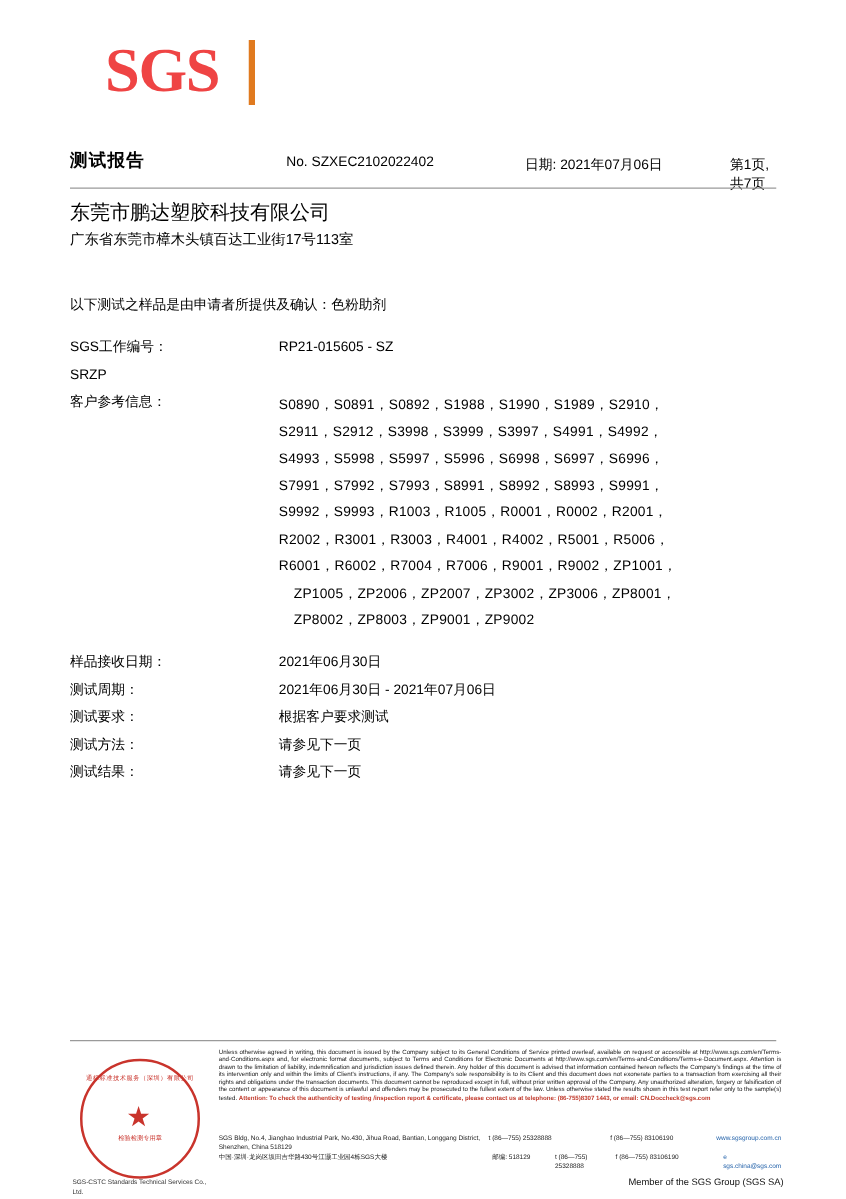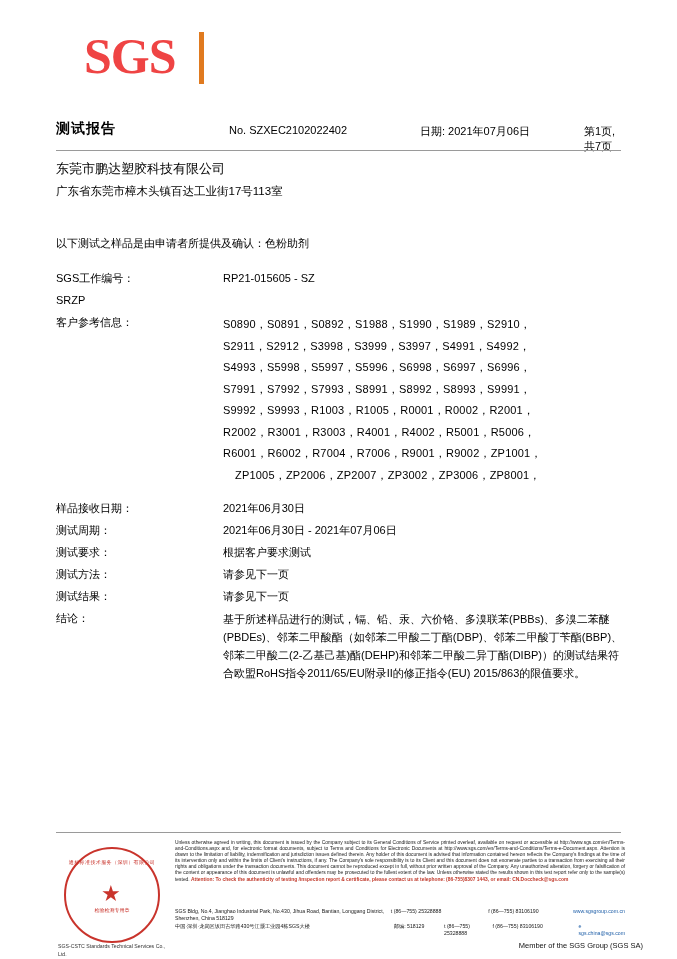--- a/index.html
+++ b/index.html
@@ -89,21 +89,21 @@
     width: 565px;
     height: 1px;
     background: #9a9a9a;
   }
 
   
   .company-name {
     position: absolute;
     left: 56px;
     top: 160px;
-    font-size: 13px;
+    font-size: 16px;
   }
   .company-addr {
     position: absolute;
     left: 56px;
     top: 184px;
     font-size: 11.5px;
   }
 
   
   .sample-stmt {
@@ -237,21 +237,21 @@
     line-height: 7.4px;
     color: #1a1a1a;
   }
   .footer-addr .blue { color: #1f5fa8; }
   .addr-line { display: flex; }
   .addr-line .seg1 { width: 244px; }
   .addr-line .seg2 { width: 110px; }
   .addr-line .seg3 { width: 96px; }
   .member-line {
     position: absolute;
-    left: 16px;
+    left: 0;
     top: 941px;
     width: 627px;
     text-align: right;
     font-size: 7.5px;
     color: #111;
   }
 </style>
 </head>
 <body>
 
@@ -290,20 +290,21 @@
       <div class="field-label">客户参考信息：</div>
       <div class="field-value ref-lines">
         <div>S0890，S0891，S0892，S1988，S1990，S1989，S2910，</div>
         <div>S2911，S2912，S3998，S3999，S3997，S4991，S4992，</div>
         <div>S4993，S5998，S5997，S5996，S6998，S6997，S6996，</div>
         <div>S7991，S7992，S7993，S8991，S8992，S8993，S9991，</div>
         <div>S9992，S9993，R1003，R1005，R0001，R0002，R2001，</div>
         <div>R2002，R3001，R3003，R4001，R4002，R5001，R5006，</div>
         <div>R6001，R6002，R7004，R7006，R9001，R9002，ZP1001，</div>
         <div class="indent">ZP1005，ZP2006，ZP2007，ZP3002，ZP3006，ZP8001，</div>
+        <div class="indent">ZP8002，ZP8003，ZP9001，ZP9002</div>
       </div>
     </div>
 
     <div class="spacer-row"></div>
 
     <div class="field-row">
       <div class="field-label">样品接收日期：</div>
       <div class="field-value">2021年06月30日</div>
     </div>
 
@@ -320,24 +321,20 @@
     <div class="field-row">
       <div class="field-label">测试方法：</div>
       <div class="field-value">请参见下一页</div>
     </div>
 
     <div class="field-row">
       <div class="field-label">测试结果：</div>
       <div class="field-value">请参见下一页</div>
     </div>
 
-    <div class="field-row conclusion">
-      <div class="field-label">结论：</div>
-      <div class="field-value">基于所述样品进行的测试，镉、铅、汞、六价铬、多溴联苯(PBBs)、多溴二苯醚(PBDEs)、邻苯二甲酸酯（如邻苯二甲酸二丁酯(DBP)、邻苯二甲酸丁苄酯(BBP)、邻苯二甲酸二(2-乙基己基)酯(DEHP)和邻苯二甲酸二异丁酯(DIBP)）的测试结果符合欧盟RoHS指令2011/65/EU附录II的修正指令(EU) 2015/863的限值要求。</div>
-    </div>
 
   </div>
 
   <div class="footer-rule"></div>
 
   <div class="stamp">
     <div class="stamp-circle"></div>
     <div class="stamp-top-text">通标标准技术服务（深圳）有限公司</div>
     <div class="stamp-star">★</div>
     <div class="stamp-mid-text">检验检测专用章</div>

